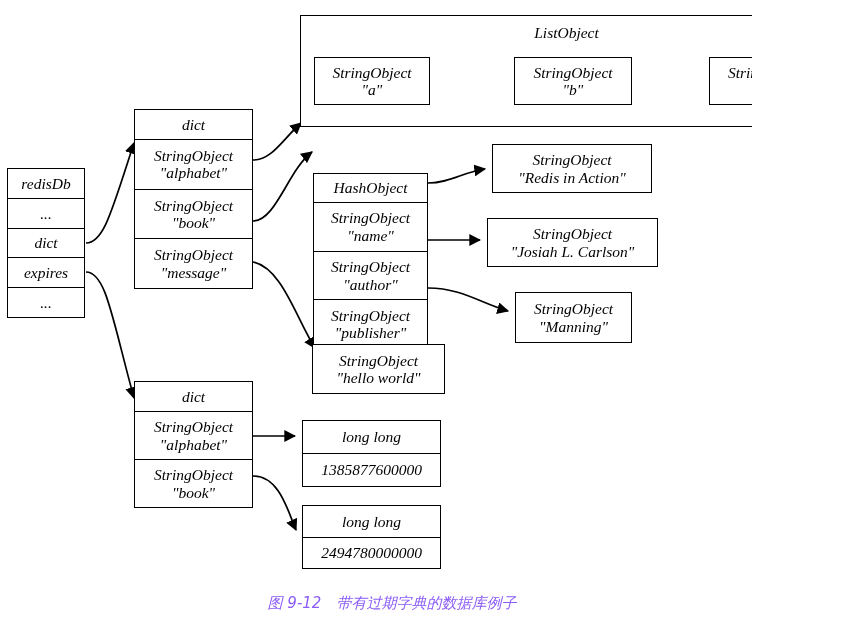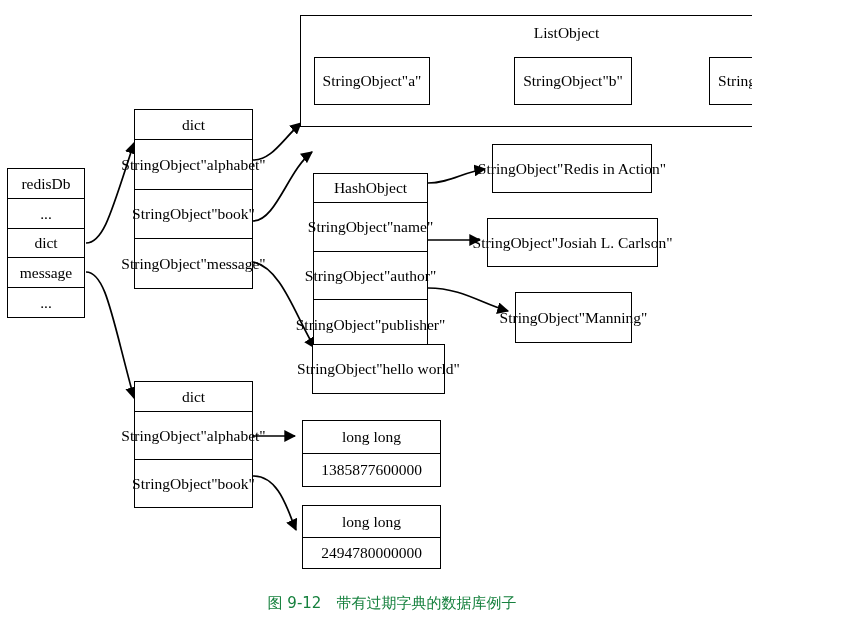--- a/index.html
+++ b/index.html
@@ -7,20 +7,21 @@
     padding: 0;
     background: #ffffff;
   }
   #canvas {
     position: relative;
     width: 752px;
     height: 625px;
     background: #ffffff;
     font-family: "Liberation Serif", "DejaVu Serif", serif;
     overflow: hidden;
+    font-style: italic;
   }
   svg.edges {
     position: absolute;
     left: 0;
     top: 0;
     width: 853px;
     height: 625px;
     pointer-events: none;
   }
   .node {
@@ -28,21 +29,21 @@
     box-sizing: border-box;
     border: 1.4px solid #000000;
     background: #ffffff;
     display: flex;
     flex-direction: column;
     z-index: 2;
   }
   .cell {
     box-sizing: border-box;
     display: flex;
-    flex-direction: row;
+    flex-direction: column;
     align-items: center;
     justify-content: center;
     text-align: center;
     color: #000000;
     font-size: 15.5px;
     line-height: 1.12;
     padding: 2px 4px;
     flex: 1 1 auto;
   }
   .cell + .cell {
@@ -67,21 +68,21 @@
     text-align: center;
     font-size: 15.5px;
     color: #000000;
   }
   .caption {
     position: absolute;
     left: 0;
     right: 0;
     text-align: center;
     font-size: 15px;
-    color: #15803d;
+    color: #8b5cf6;
     font-family: "DejaVu Sans", "Liberation Sans", sans-serif;
     white-space: pre;
     padding-left: 32px;
   }
 </style>
 </head>
 <body>
 
 <div id="canvas">
 
@@ -144,21 +145,21 @@
     <div class="cell">
       <span class="l1">redisDb</span>
     </div>
     <div class="cell">
       <span class="l1">...</span>
     </div>
     <div class="cell">
       <span class="l1">dict</span>
     </div>
     <div class="cell">
-      <span class="l1">message</span>
+      <span class="l1">expires</span>
     </div>
     <div class="cell">
       <span class="l1">...</span>
     </div>
   </div>
 
   <div class="node" style="left:134px; top:109px; width:119px; height:180px;">
     <div class="cell" style="flex:0 0 29px;">
       <span class="l1">dict</span>
     </div>

